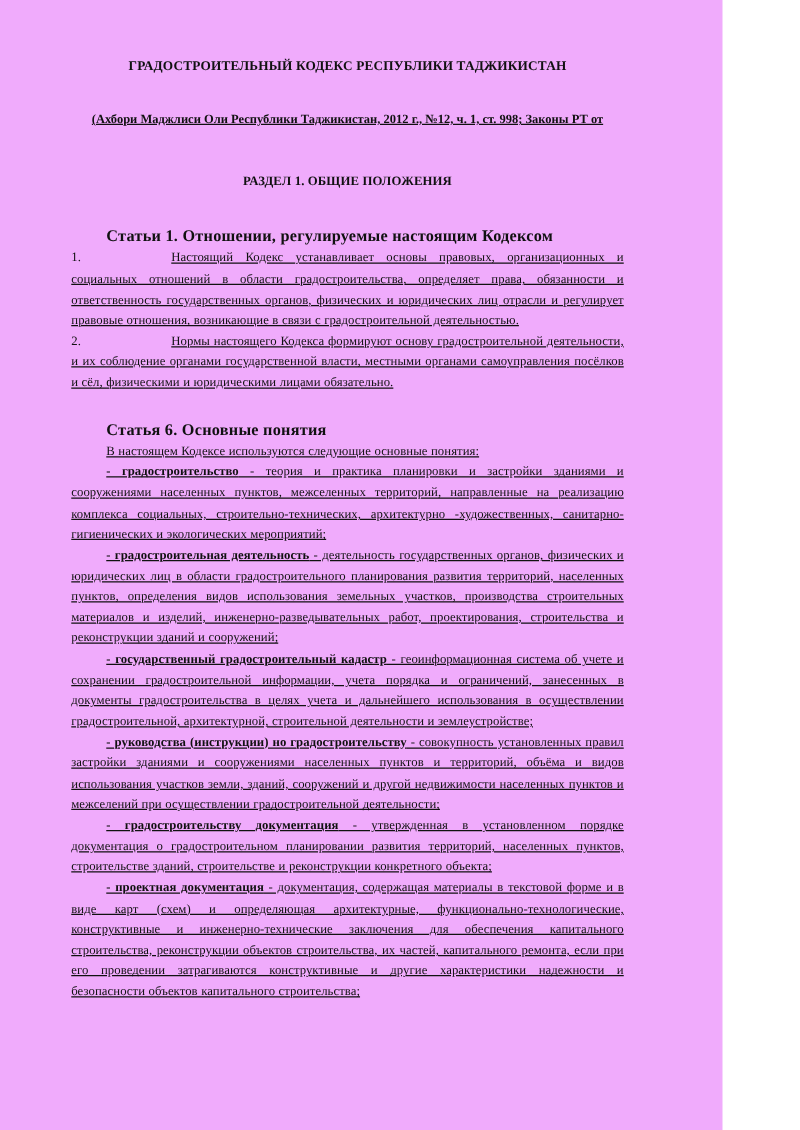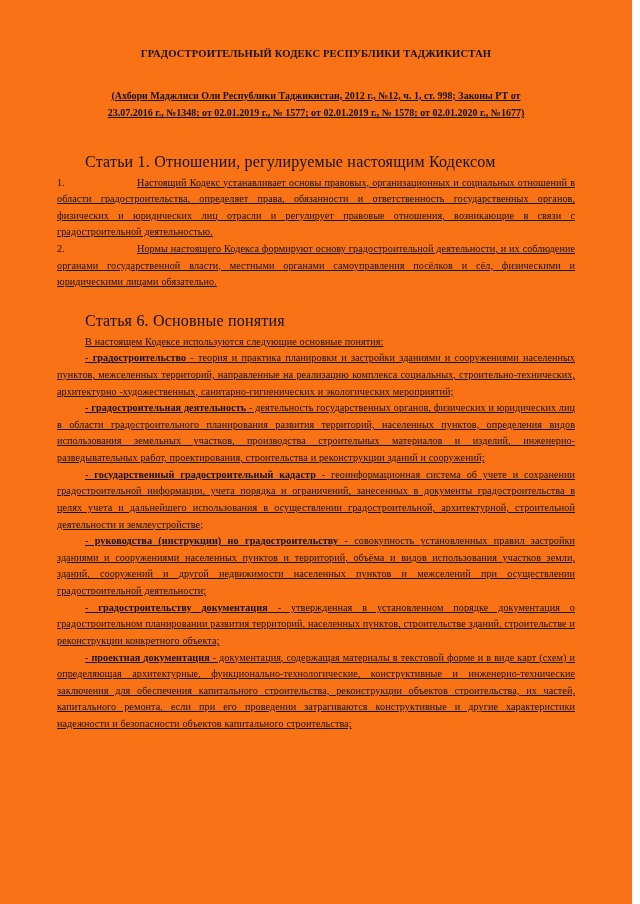--- a/index.html
+++ b/index.html
@@ -11,24 +11,24 @@
   body {
     width: 640px;
     height: 904px;
     overflow: hidden;
     font-family: "Liberation Serif", "DejaVu Serif", serif;
     color: #111111;
     -webkit-font-smoothing: antialiased;
   }
   .page {
     box-sizing: border-box;
-    width: 632px;
+    width: 578px;
     height: 904px;
-    background: #f97316;
-    padding: 40px 57px 30px 57px;
+    background: #f0abfc;
+    padding: 40px 79px 30px 57px;
     position: relative;
   }
   .doc-title {
     text-align: center;
     font-weight: bold;
     font-size: 10.6px;
     letter-spacing: 0.15px;
     margin: 8px 0 0 0;
     line-height: 1.2;
   }
@@ -44,22 +44,22 @@
     text-align: center;
     font-weight: bold;
     font-size: 10.2px;
     letter-spacing: 0.1px;
     margin: 0;
   }
   .sec-1 { margin-top: 36px; }
   .sec-2 { margin-top: 26px; }
 
   .article-heading {
-    font-weight: normal;
-    font-size: 16px;
+    font-weight: bold;
+    font-size: 13px;
     text-indent: 28px;
     margin: 0;
     line-height: 1.55;
     letter-spacing: 0.2px;
   }
   .art-1 { margin-top: 28px; }
 
   p.para {
     margin: 0;
     font-size: 10.2px;
@@ -90,23 +90,23 @@
 </style>
 </head>
 <body>
 
 <div class="page">
 
   <h1 class="doc-title">ГРАДОСТРОИТЕЛЬНЫЙ КОДЕКС РЕСПУБЛИКИ ТАДЖИКИСТАН</h1>
 
   <div class="citation">
     <div>(Ахбори Маджлиси Оли Республики Таджикистан, 2012 г., №12, ч. 1, ст. 998; Законы РТ от</div>
-    <div>23.07.2016 г., №1348; от 02.01.2019 г., № 1577; от 02.01.2019 г., № 1578; от 02.01.2020 г., №1677)</div>
   </div>
 
+  <h2 class="section-heading sec-1">РАЗДЕЛ 1. ОБЩИЕ ПОЛОЖЕНИЯ</h2>
 
 
   <h3 class="article-heading art-1">Статьи 1. Отношении, регулируемые настоящим Кодексом</h3>
 
   <p class="para numbered">
     <span class="num">1.</span><span class="gap"></span><span>Настоящий Кодекс устанавливает основы правовых, организационных и социальных отношений в области градостроительства, определяет права, обязанности и ответственность государственных органов, физических и юридических лиц отрасли и регулирует правовые отношения, возникающие в связи с градостроительной деятельностью.</span>
   </p>
 
   <p class="para numbered">
     <span class="num">2.</span><span class="gap"></span><span>Нормы настоящего Кодекса формируют основу градостроительной деятельности, и их соблюдение органами государственной власти, местными органами самоуправления посёлков и сёл, физическими и юридическими лицами обязательно.</span>

